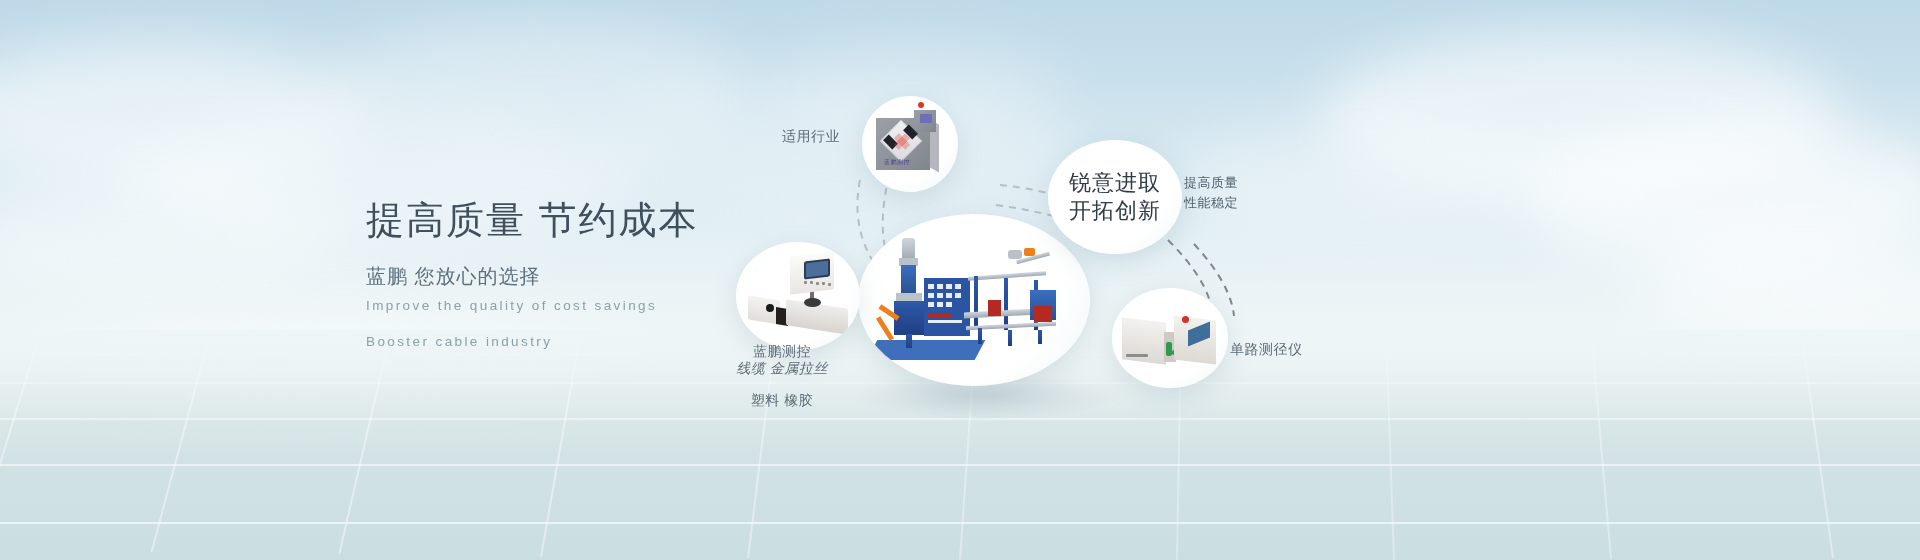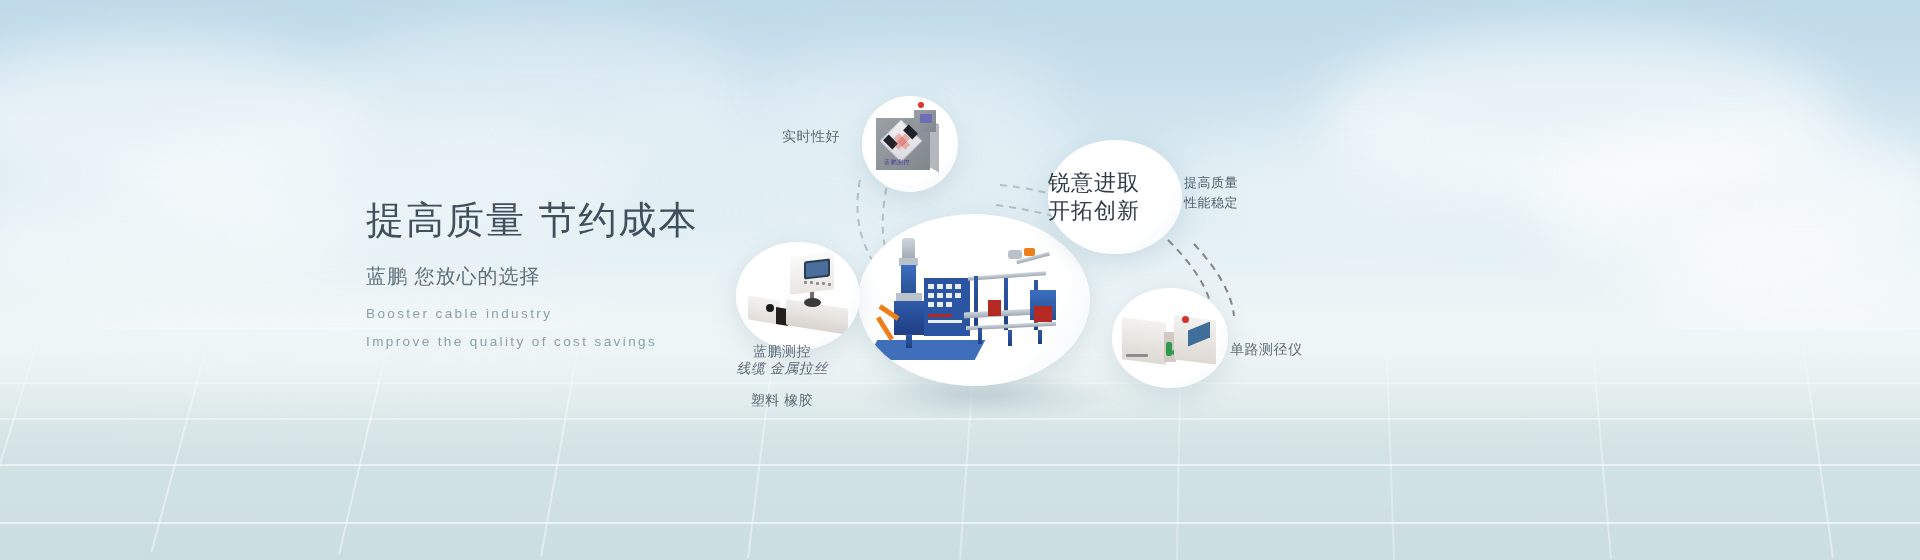--- a/index.html
+++ b/index.html
@@ -74,21 +74,21 @@
   
   .lbl {
     position:absolute; color:#5c6c78; font-size:14px; line-height:20px;
     white-space:nowrap; letter-spacing:.5px;text-align:center;
   }
   .lbl.r { text-align:right; }
   .lbl.c { text-align:center; }
 
   .slogan {
     position:absolute; color:#2f3b45; font-size:22px; line-height:30px;
-    letter-spacing:1px; white-space:nowrap; font-weight:400;
+    letter-spacing:1px; text-align:center; white-space:nowrap; font-weight:400;
   }
   .feat {
     position:absolute; color:#4f616d; font-size:13px; line-height:21px;
     letter-spacing:.5px; white-space:nowrap;
   }
 
   
   .dev { position:absolute; }
 
   
@@ -176,22 +176,22 @@
     <div class="vline" style="left:1180px; transform:rotate(1deg);   opacity:.40;"></div>
     <div class="vline" style="left:1385px; transform:rotate(-2deg);  opacity:.40;"></div>
     <div class="vline" style="left:1590px; transform:rotate(-5deg);  opacity:.45;"></div>
     <div class="vline" style="left:1800px; transform:rotate(-8deg);  opacity:.50;"></div>
     <div class="floor-fade"></div>
   </div>
 
   <div class="copy">
     <div class="h-line">提高质量 节约成本</div>
     <div class="sub-cn">蓝鹏 您放心的选择</div>
+    <div class="sub-en" style="margin-top:4px;">Improve the quality of cost savings</div>
     <div class="sub-en">Booster cable industry</div>
-    <div class="sub-en" style="margin-top:4px;">Improve the quality of cost savings</div>
   </div>
 
   <div class="comp">
 
     <svg width="820" height="560" style="position:absolute;left:0;top:0;overflow:visible;">
       <path d="M160,180 C 150,230 170,270 205,295" fill="none" stroke="#b4bfc6" stroke-width="2" stroke-dasharray="7,6"></path>
       <path d="M196,150 C 176,215 178,258 206,288" fill="none" stroke="#b4bfc6" stroke-width="2" stroke-dasharray="7,6"></path>
       <path d="M300,185 C 350,190 400,205 430,232" fill="none" stroke="#b4bfc6" stroke-width="2" stroke-dasharray="7,6"></path>
       <path d="M296,205 C 348,212 398,226 424,248" fill="none" stroke="#b4bfc6" stroke-width="2" stroke-dasharray="7,6"></path>
       <path d="M468,240 C 496,268 510,292 512,312" fill="none" stroke="#7e878d" stroke-width="2" stroke-dasharray="7,6"></path>
@@ -289,21 +289,21 @@
         <div class="cab-dark" style="left:52px;top:44px;width:12px;height:30px;"></div>
         <div class="cab-green" style="left:54px;top:54px;width:6px;height:14px;"></div>
         <div class="cab-green" style="left:60px;top:62px;width:10px;height:5px;"></div>
         <div class="cab" style="left:62px;top:30px;width:42px;height:44px;transform:skewY(7deg);"></div>
         <div class="cab-screen" style="left:76px;top:38px;width:22px;height:16px;transform:skewY(-22deg);"></div>
         <div class="cab-red" style="left:70px;top:28px;width:7px;height:7px;"></div>
         <div class="inst-btn" style="left:14px;top:66px;width:22px;height:3px;"></div>
       </div>
     </div>
 
-    <div class="lbl r" style="left:-20px;top:126px;width:160px;">实时性好</div>
+    <div class="lbl r" style="left:-20px;top:126px;width:160px;">适用行业</div>
 
     <div class="lbl c" style="left:-18px;top:341px;width:200px;">蓝鹏测控</div>
     <div class="lbl c" style="left:-18px;top:358px;width:200px;font-style:italic;">线缆 金属拉丝</div>
     <div class="lbl c" style="left:-18px;top:390px;width:200px;">塑料 橡胶</div>
 
     <div class="lbl" style="left:530px;top:339px;">单路测径仪</div>
 
     <div class="bubble" style="left:348px;top:140px;width:134px;height:114px;"></div>
     <div class="slogan" style="left:348px;top:168px;width:134px;">锐意进取</div>
     <div class="slogan" style="left:348px;top:196px;width:134px;">开拓创新</div>

